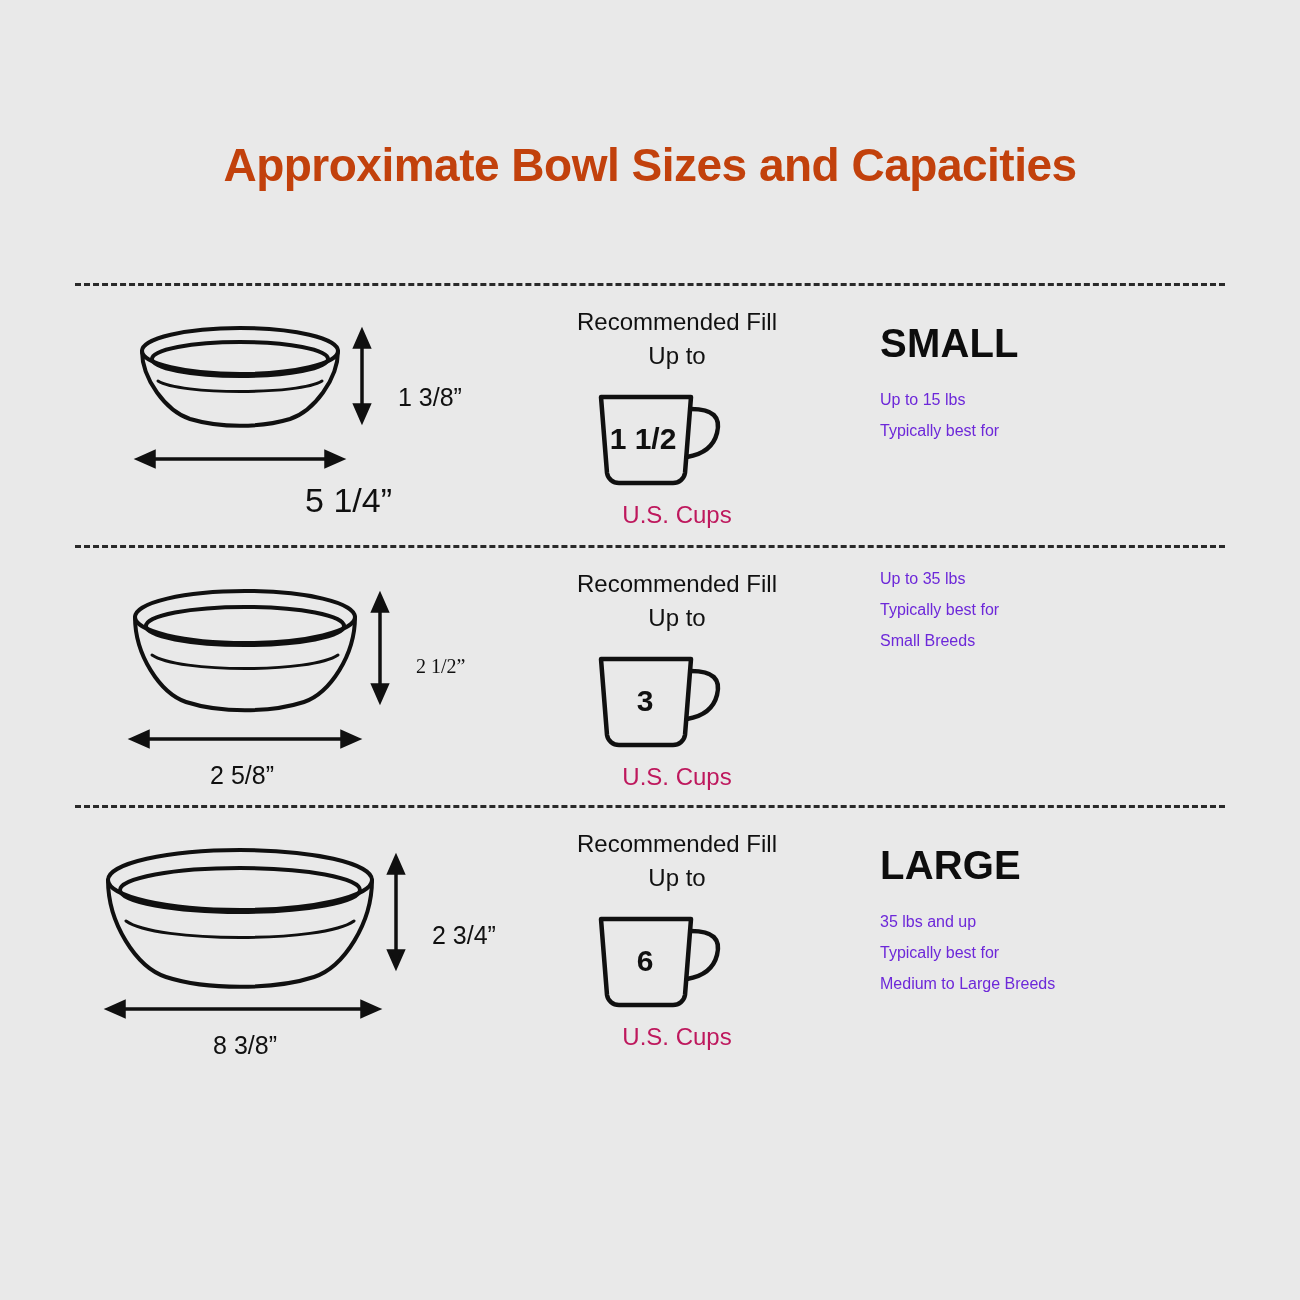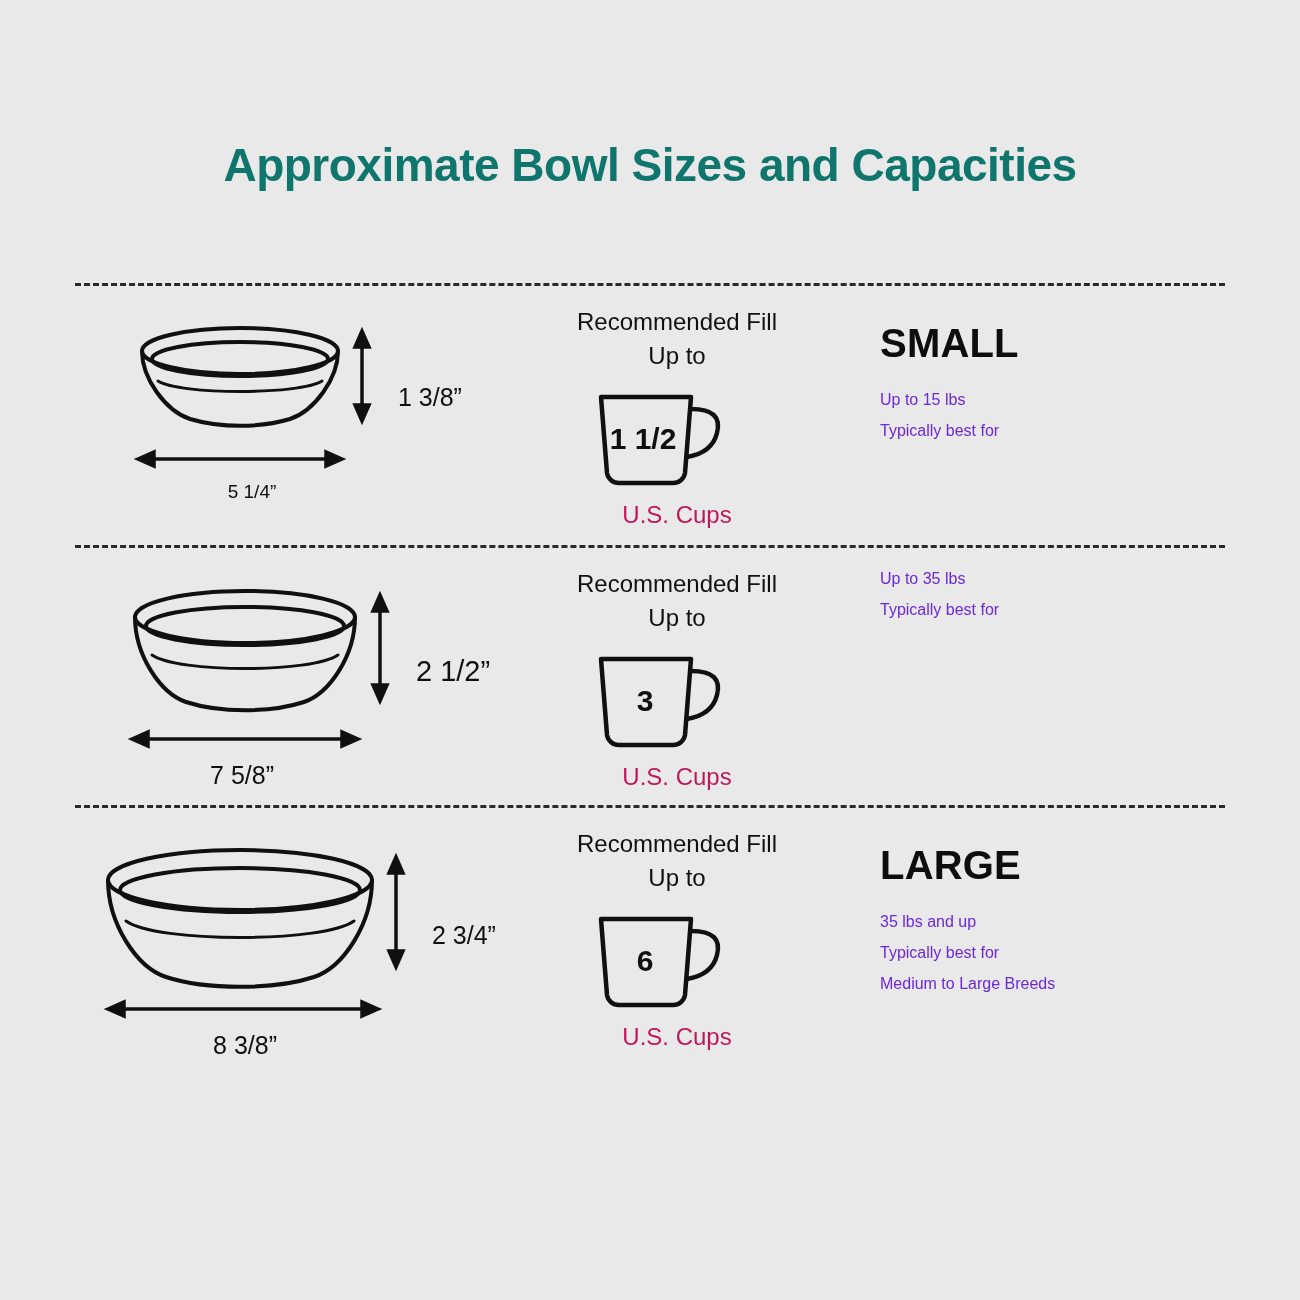--- a/index.html
+++ b/index.html
@@ -22,21 +22,21 @@
   }
   .title {
     position: absolute;
     top: 138px;
     left: 0;
     width: 1300px;
     text-align: center;
     font-size: 46px;
     font-weight: 700;
     letter-spacing: -0.5px;
-    color: #0f766e;
+    color: #c2410c;
   }
   .divider {
     position: absolute;
     left: 75px;
     width: 1150px;
     height: 0;
     border-top: 3px dashed #2a2a2a;
   }
   .d1 { top: 283px; }
   .d2 { top: 545px; }
@@ -141,21 +141,21 @@
           <polygon points="282,138 275,122 289,122"></polygon>
         </g>
 
         <g stroke="#101010" stroke-width="3.5" fill="#101010" stroke-linecap="round">
           <line x1="68" y1="176" x2="252" y2="176"></line>
           <polygon points="58,176 74,169 74,183"></polygon>
           <polygon points="262,176 246,169 246,183"></polygon>
         </g>
       </svg>
       <div style="position:absolute; left:318px; top:100px; font-size:25px;">1 3/8”</div>
-      <div style="position:absolute; left:16px; top:198px; width:312px; text-align:center; font-size:19px;">5 1/4”</div>
+      <div style="position:absolute; left:0px; top:198px; width:312px; text-align:right; font-size:34px;">5 1/4”</div>
     </div>
 
     <div class="col-fill">
       <div class="fill-head">Recommended Fill</div>
       <div class="fill-head" style="padding-top:0">Up to</div>
       <div class="cup-wrap">
         <svg width="180" height="120" viewBox="0 0 180 120">
           <g fill="none" stroke="#101010" stroke-width="4.5" stroke-linecap="round" stroke-linejoin="round">
             <path d="M14 20 L104 20 L98 96 C 97 102, 92 106, 86 106 L32 106 C 26 106, 21 102, 20 96 Z"></path>
             <path d="M104 32 C 126 32, 134 40, 130 56 C 126 72, 112 78, 100 80"></path>
@@ -189,22 +189,22 @@
           <line x1="300" y1="60" x2="300" y2="146"></line>
           <polygon points="300,50 293,66 307,66"></polygon>
           <polygon points="300,156 293,140 307,140"></polygon>
         </g>
         <g stroke="#101010" stroke-width="3.5" fill="#101010" stroke-linecap="round">
           <line x1="62" y1="194" x2="268" y2="194"></line>
           <polygon points="52,194 68,187 68,201"></polygon>
           <polygon points="278,194 262,187 262,201"></polygon>
         </g>
       </svg>
-      <div style="position:absolute; left:336px; top:110px; font-size:29px;">2 1/2”</div>
-      <div style="position:absolute; left:0px; top:216px; width:324px; text-align:center; font-size:25px;">7 5/8”</div>
+      <div style="position:absolute; left:336px; top:110px; font-size:20px;font-family:Liberation Serif, serif;">2 1/2”</div>
+      <div style="position:absolute; left:0px; top:216px; width:324px; text-align:center; font-size:25px;">2 5/8”</div>
     </div>
 
     <div class="col-fill">
       <div class="fill-head">Recommended Fill</div>
       <div class="fill-head" style="padding-top:0">Up to</div>
       <div class="cup-wrap">
         <svg width="180" height="120" viewBox="0 0 180 120">
           <g fill="none" stroke="#101010" stroke-width="4.5" stroke-linecap="round" stroke-linejoin="round">
             <path d="M14 20 L104 20 L98 96 C 97 102, 92 106, 86 106 L32 106 C 26 106, 21 102, 20 96 Z"></path>
             <path d="M104 32 C 126 32, 134 40, 130 56 C 126 72, 112 78, 100 80"></path>
@@ -212,20 +212,21 @@
           <text x="58" y="72" font-family="Liberation Sans, sans-serif" font-size="30" font-weight="700" text-anchor="middle" fill="#101010">3</text>
         </svg>
       </div>
       <div class="fill-units">U.S. Cups</div>
     </div>
 
     <div class="col-info">
       <div class="size-desc">
         <div>Up to 35 lbs</div>
         <div>Typically best for</div>
+        <div>Small Breeds</div>
       </div>
     </div>
   </div>
 
   <div class="row row-large">
 
     <div class="col-bowl">
       <svg class="bowl-svg" width="440" height="260" viewBox="0 0 440 260">
         <g fill="none" stroke="#101010" stroke-width="4" stroke-linecap="round" stroke-linejoin="round">
           <ellipse cx="160" cy="75" rx="132" ry="30"></ellipse>

